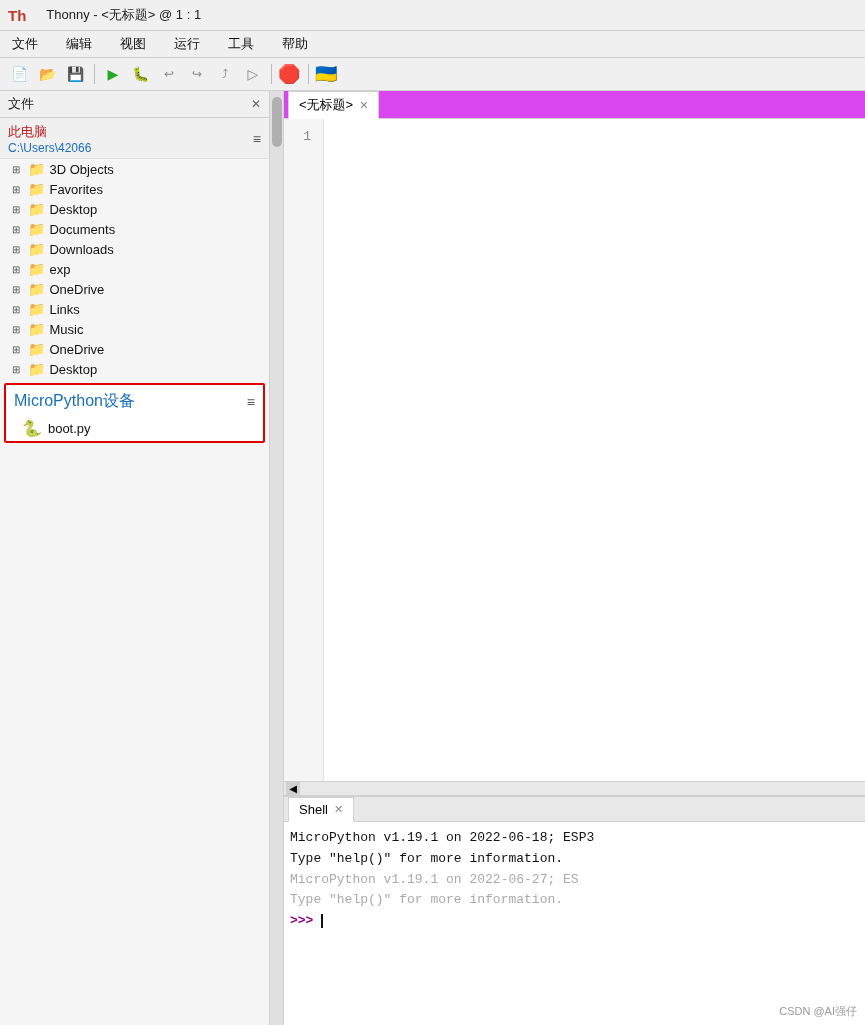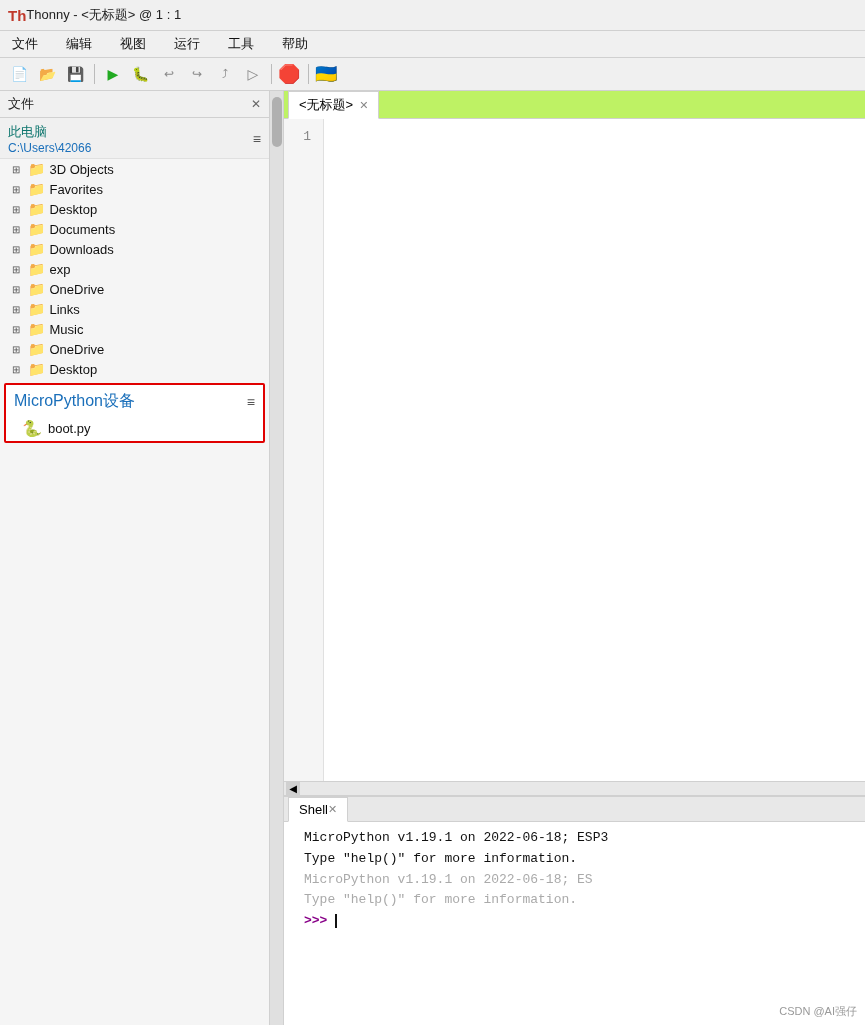--- a/index.html
+++ b/index.html
@@ -13,21 +13,21 @@
       display: flex;
       flex-direction: column;
     }
 
     
     .title-bar {
       background: #f0f0f0;
       padding: 6px 8px;
       display: flex;
       align-items: center;
-      gap: 0;
+      gap: 20px;
       border-bottom: 1px solid #d0d0d0;
       font-size: 13px;
       font-weight: normal;
     }
     .title-icon {
       color: #c0392b;
       font-weight: bold;
       font-size: 15px;
     }
     .title-text {
@@ -121,21 +121,21 @@
 
     .section-header {
       display: flex;
       align-items: center;
       justify-content: space-between;
       padding: 5px 8px 3px 8px;
       background: #f0f0f0;
       border-bottom: 1px solid #e0e0e0;
     }
     .section-title-pc {
-      color: #0f766e;
+      color: #b91c1c;
       font-size: 13px;
       font-weight: normal;
     }
     .section-subtitle {
       color: #1a6fba;
       font-size: 12px;
     }
     .section-menu-icon {
       color: #555;
       font-size: 14px;
@@ -208,21 +208,21 @@
       display: flex;
       flex-direction: column;
       overflow: hidden;
       background: #fff;
       min-height: 0;
     }
 
     .editor-tab-bar {
       display: flex;
       align-items: center;
-      background: #bef264;
+      background: #d946ef;
       border-bottom: 1px solid #d0d0d0;
       padding-left: 4px;
     }
     .editor-tab {
       display: flex;
       align-items: center;
       padding: 4px 10px;
       background: #ffffff;
       border-top: 1px solid #d0d0d0;
       border-left: 1px solid #d0d0d0;
@@ -309,28 +309,29 @@
       display: flex;
       align-items: center;
       padding: 4px 10px;
       background: #ffffff;
       border-top: 1px solid #d0d0d0;
       border-left: 1px solid #d0d0d0;
       border-right: 1px solid #d0d0d0;
       border-bottom: 1px solid #fff;
       font-size: 13px;
       cursor: pointer;
+      gap: 6px;
       margin-bottom: -1px;
     }
 
     .shell-content {
       flex: 1;
       overflow-y: auto;
       overflow-x: auto;
-      padding: 6px 20px;
+      padding: 6px 6px;
       font-family: 'Courier New', monospace;
       font-size: 13px;
       line-height: 1.6;
       background: #fff;
       color: #222;
     }
 
     .shell-line-dark { color: #111; }
     .shell-line-gray { color: #aaa; }
     .shell-prompt { color: #880088; font-weight: bold; }
@@ -510,21 +511,21 @@
       <div class="shell-area">
         <div class="shell-tab-bar">
           <div class="shell-tab">
             <span>Shell</span>
             <span style="font-size:11px; color:#888;">✕</span>
           </div>
         </div>
         <div class="shell-content">
           <div class="shell-line-dark">  MicroPython v1.19.1 on 2022-06-18; ESP3</div>
           <div class="shell-line-dark">  Type "help()" for more information.</div>
-          <div class="shell-line-gray">MicroPython v1.19.1 on 2022-06-18; ES</div>
+          <div class="shell-line-gray">MicroPython v1.19.1 on 2022-06-27; ES</div>
           <div class="shell-line-gray">Type "help()" for more information.</div>
           <div>
             <span class="shell-prompt">&gt;&gt;&gt; </span>
             <span class="shell-cursor"></span>
           </div>
         </div>
       </div>
 
     </div>
   </div>

